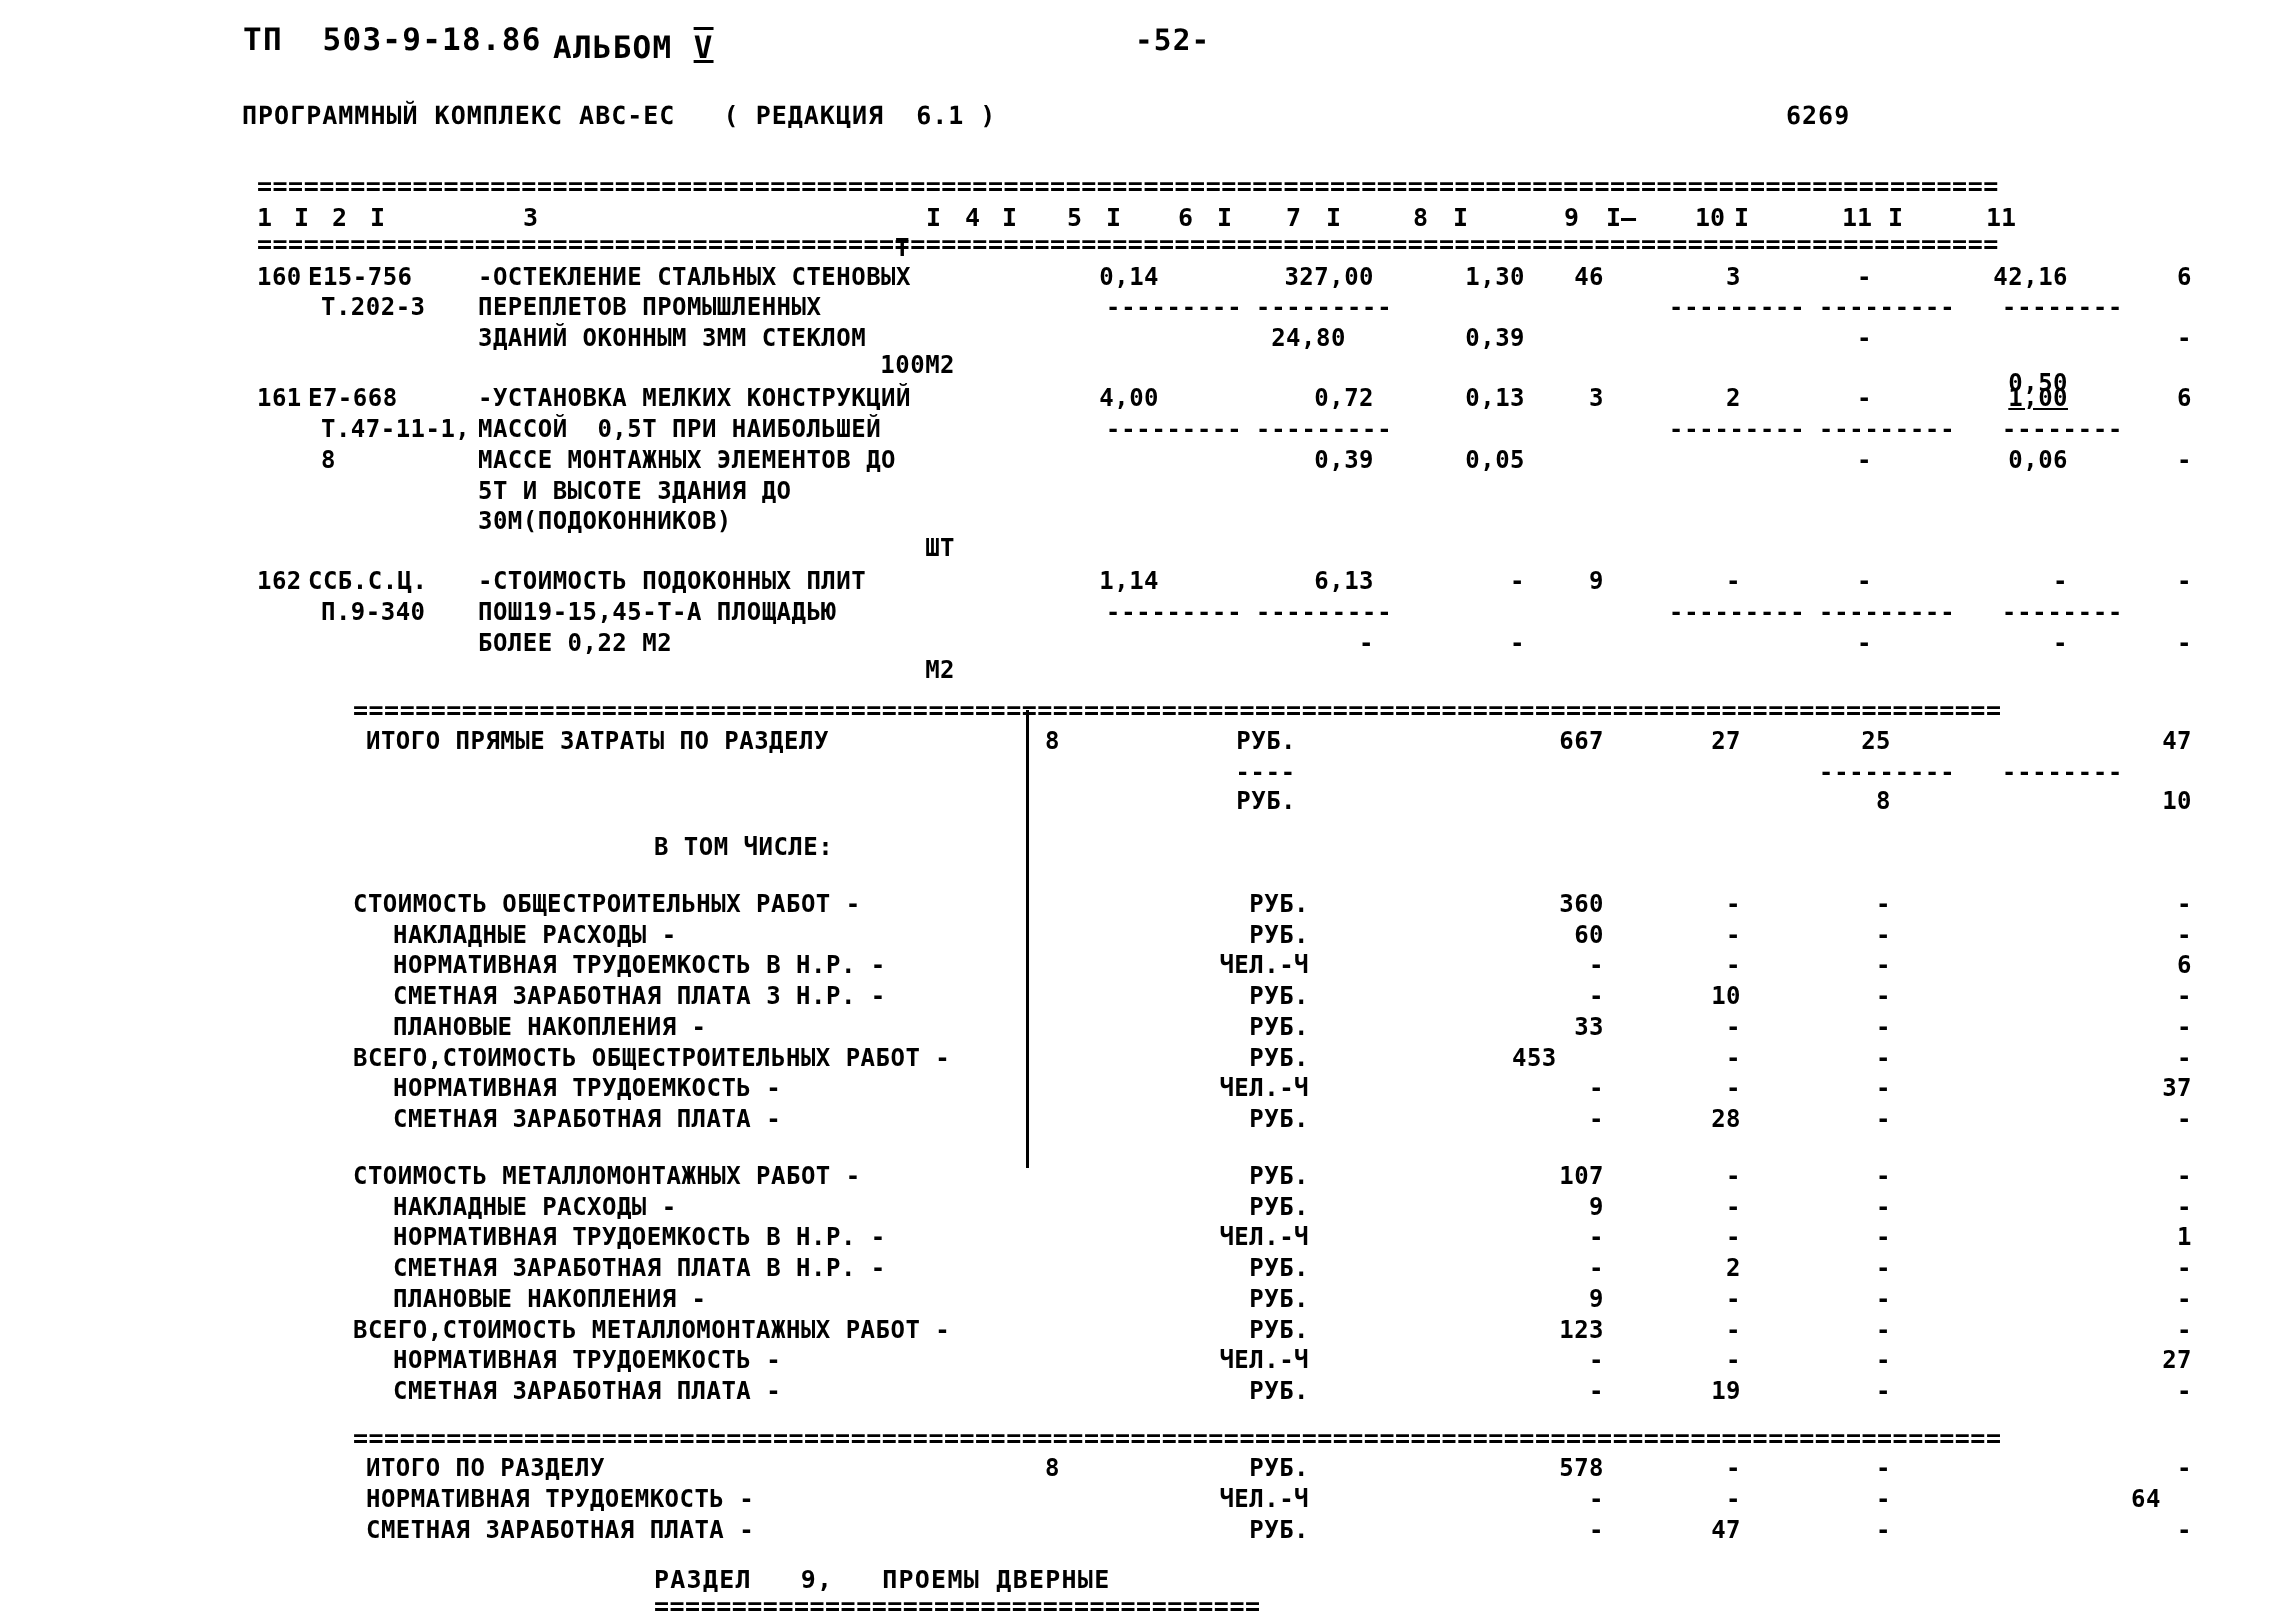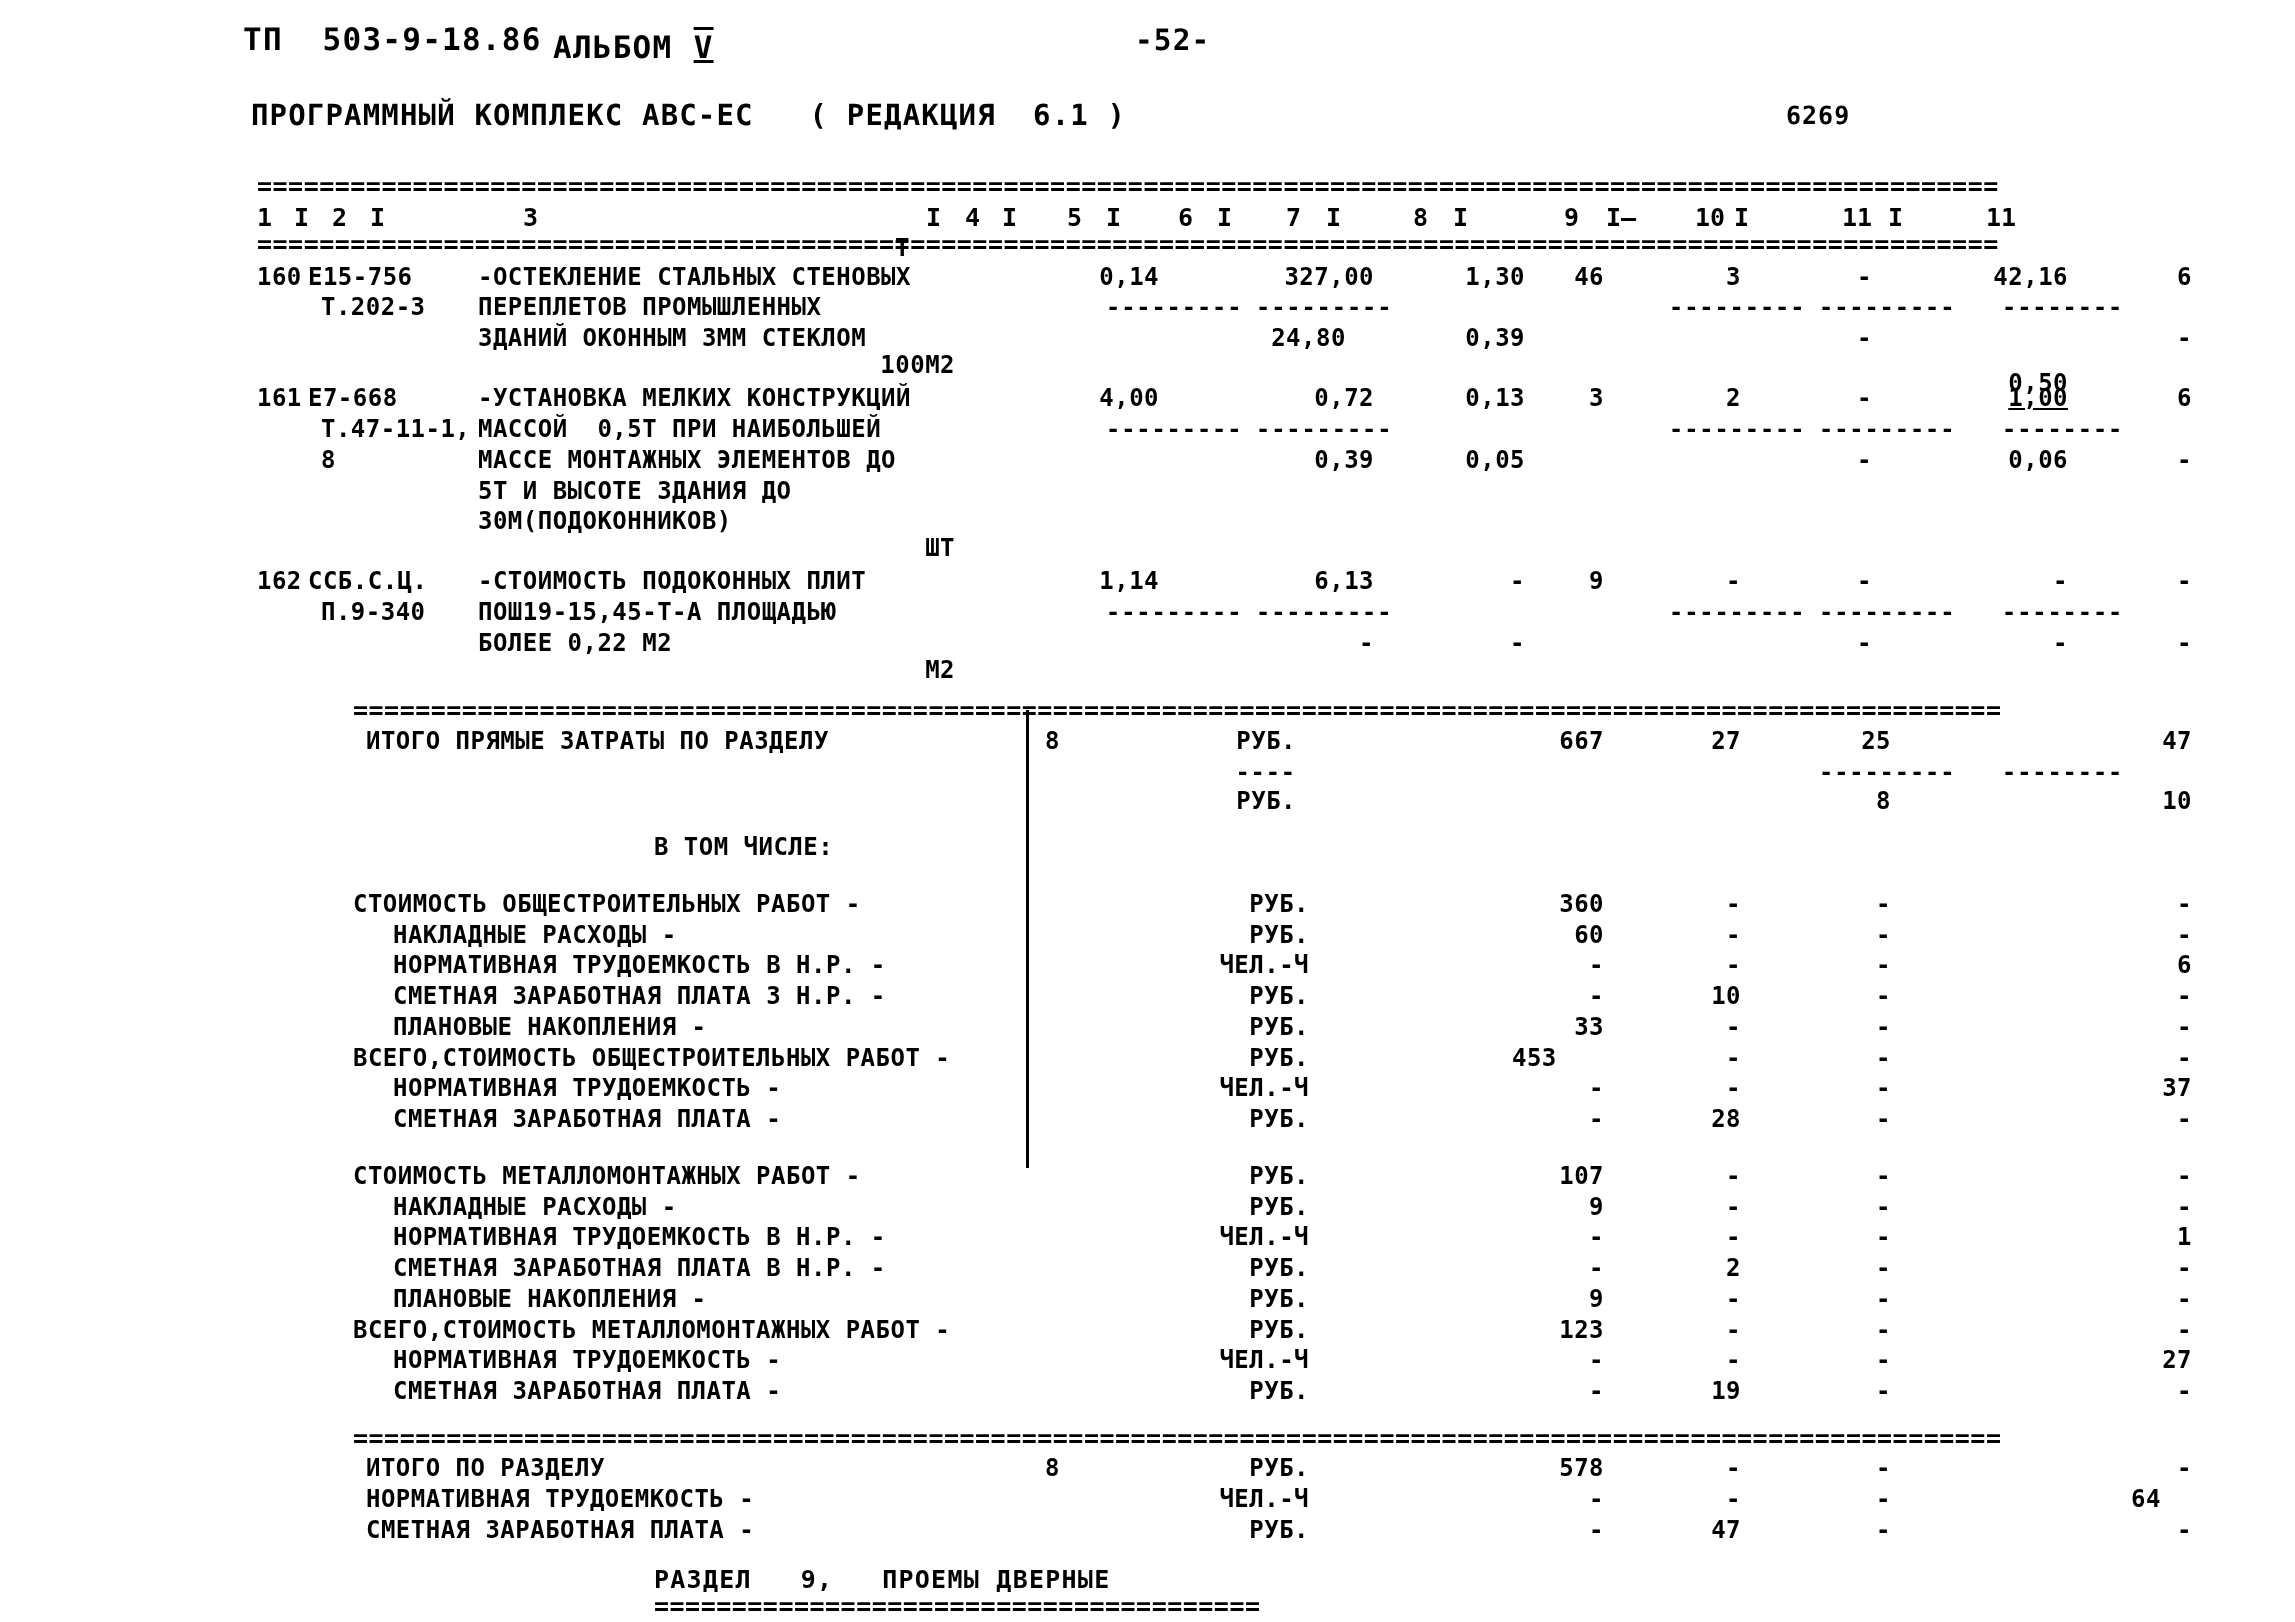--- a/index.html
+++ b/index.html
@@ -70,23 +70,23 @@
 
   .hdr-line-2 {
     position: absolute;
     top: 99px;
     left: 0;
     width: 2295px;
     height: 33px;
   }
   .hdr-prog {
     position: absolute;
-    left: 251px;
+    left: 242px;
     top: 0;
-    font-size: 29px;
+    font-size: 25px;
     line-height: 33px;
   }
   .hdr-code {
     position: absolute;
     left: 1786px;
     top: 0;
     font-size: 25px;
     line-height: 33px;
   }
 

